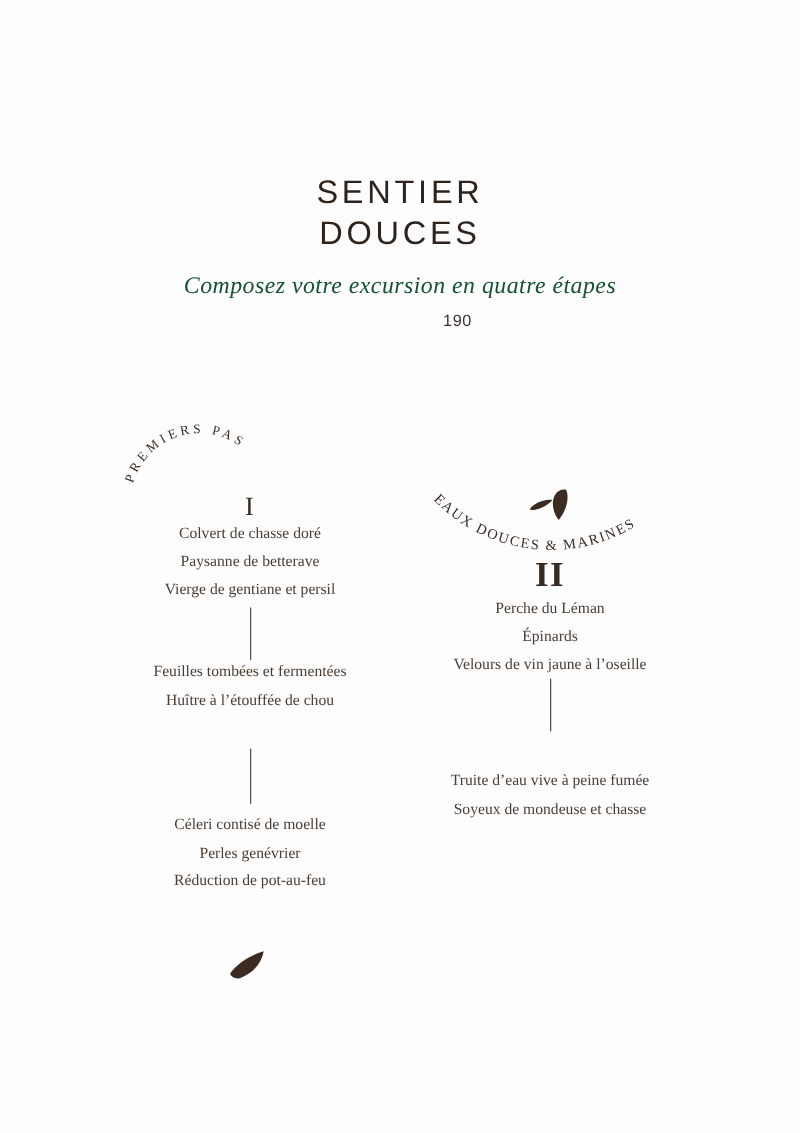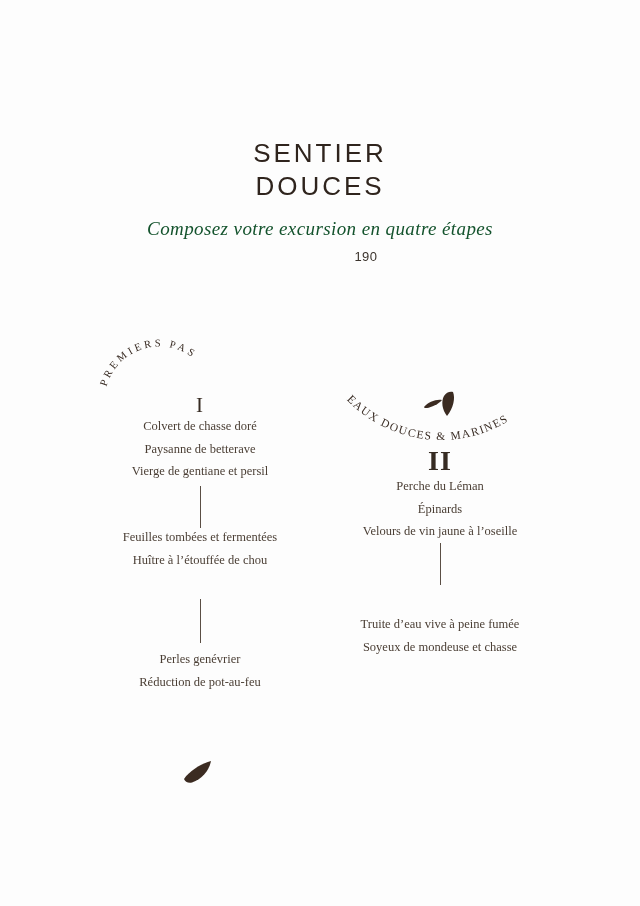--- a/index.html
+++ b/index.html
@@ -67,20 +67,21 @@
   <div class="divider" style="left:199.5px;top:486px;height:42px;"></div>
 
   <div class="block colL" style="top:526px;">
     <div class="dish">Feuilles tombées et fermentées</div>
     <div class="dish">Huître à l’étouffée de chou</div>
   </div>
 
   <div class="divider" style="left:199.5px;top:599px;height:44px;"></div>
 
   <div class="block colL" style="top:648px;">
+    <div class="dish">Céleri contisé de moelle</div>
     <div class="dish">Perles genévrier</div>
     <div class="dish">Réduction de pot-au-feu</div>
   </div>
 
   <svg class="leaf-svg" style="left:421px;top:391px;" width="38" height="28" viewBox="0 0 38 28">
     <path class="leaf" d="M32,1 C34.5,7 32.5,17 26,25 C21,19 20,10 23,5 C25,1.5 29,0 32,1 Z"></path>
     <path class="leaf" d="M3,16 C7,11 15,8 21,9 C18,13 10,16.5 6,17 C4,17.2 3,16.6 3,16 Z"></path>
   </svg>
 
   <svg class="arc-svg" style="left:338px;top:380px;" width="180" height="80" viewBox="0 0 180 80">

